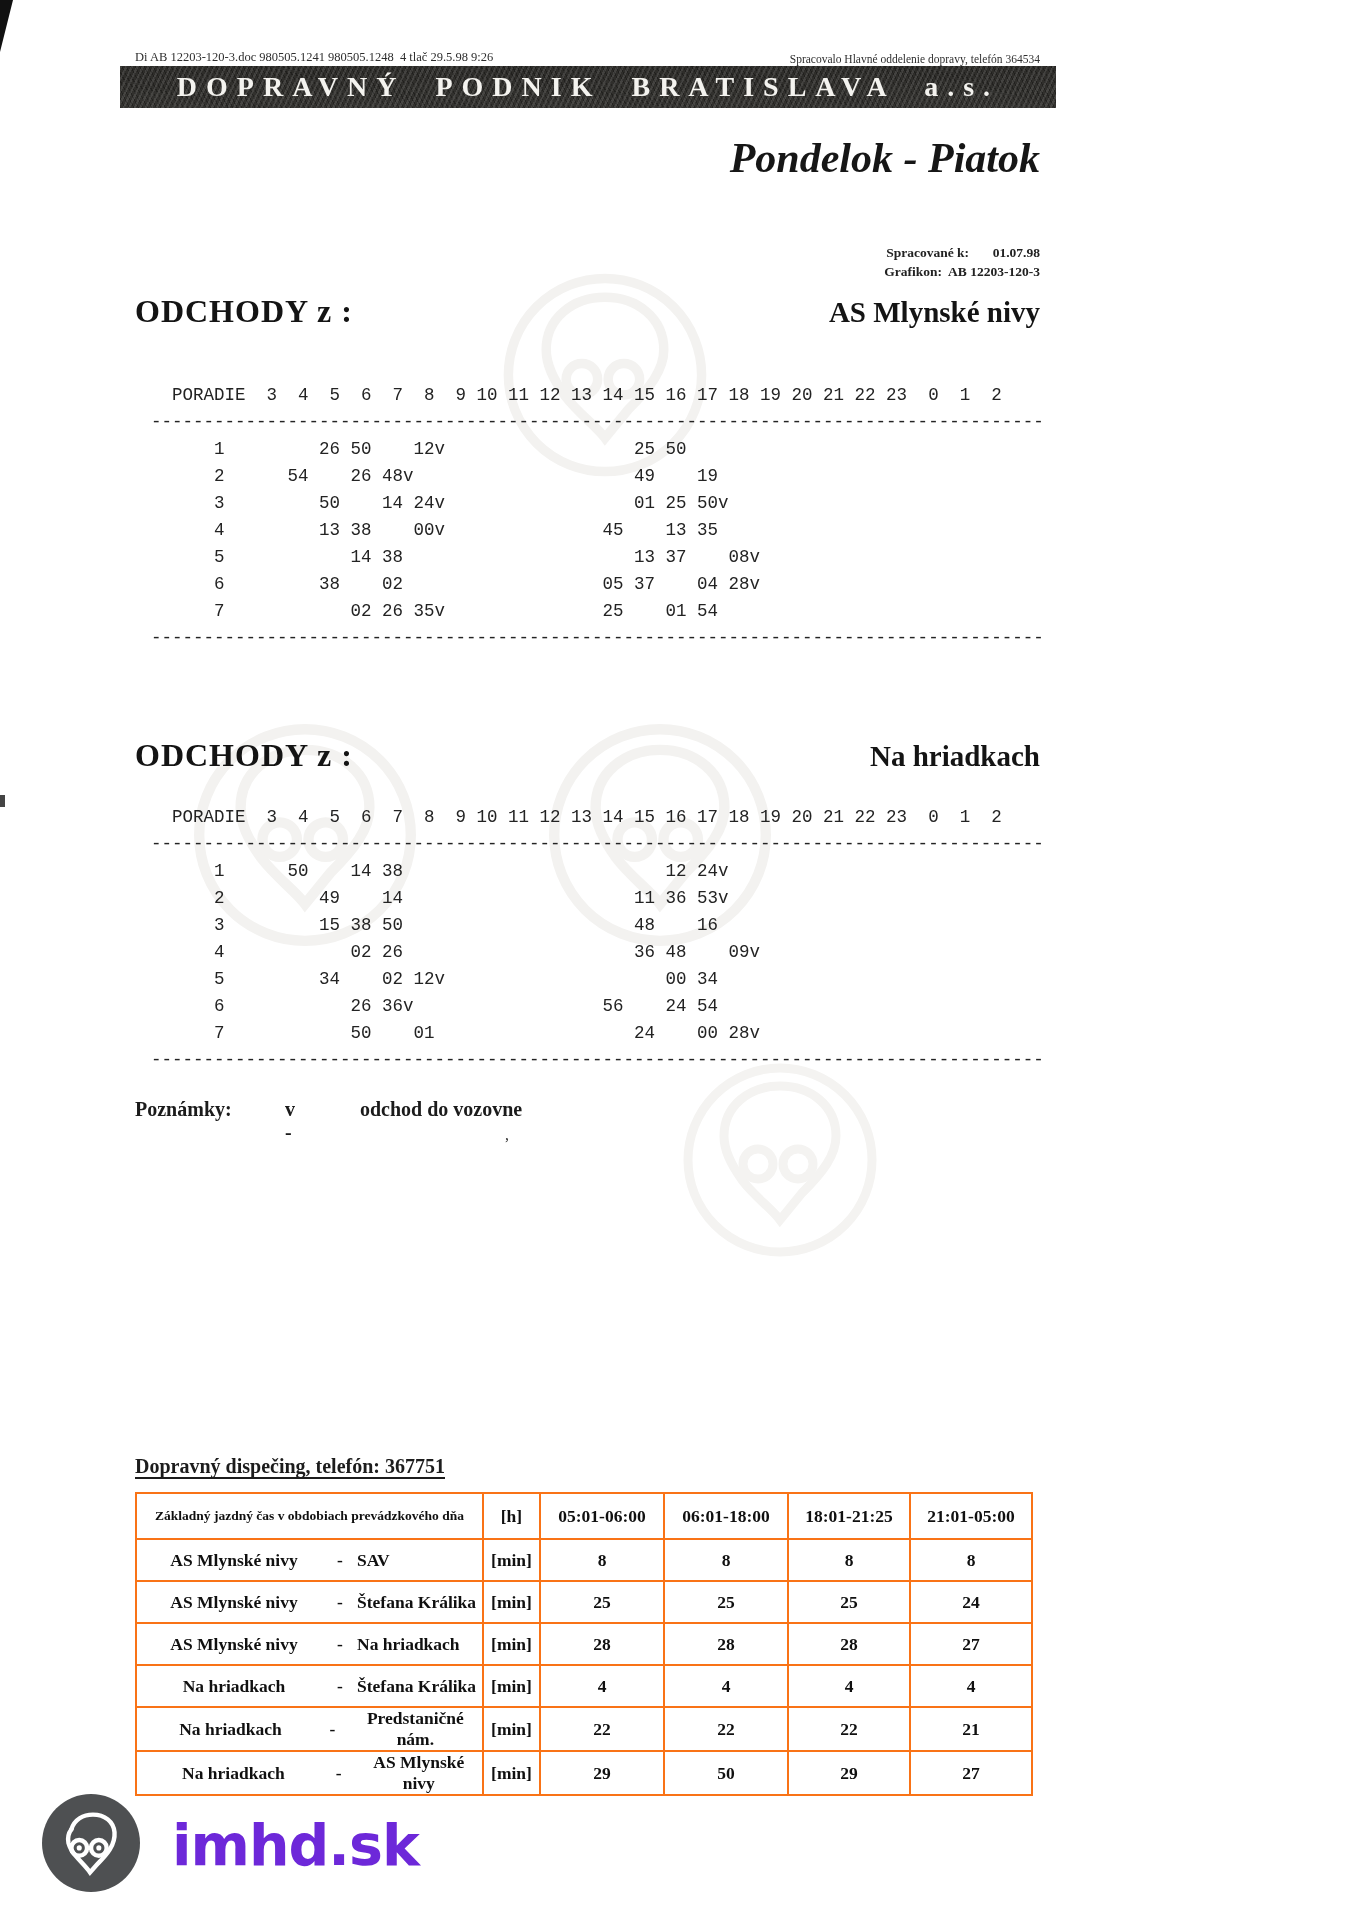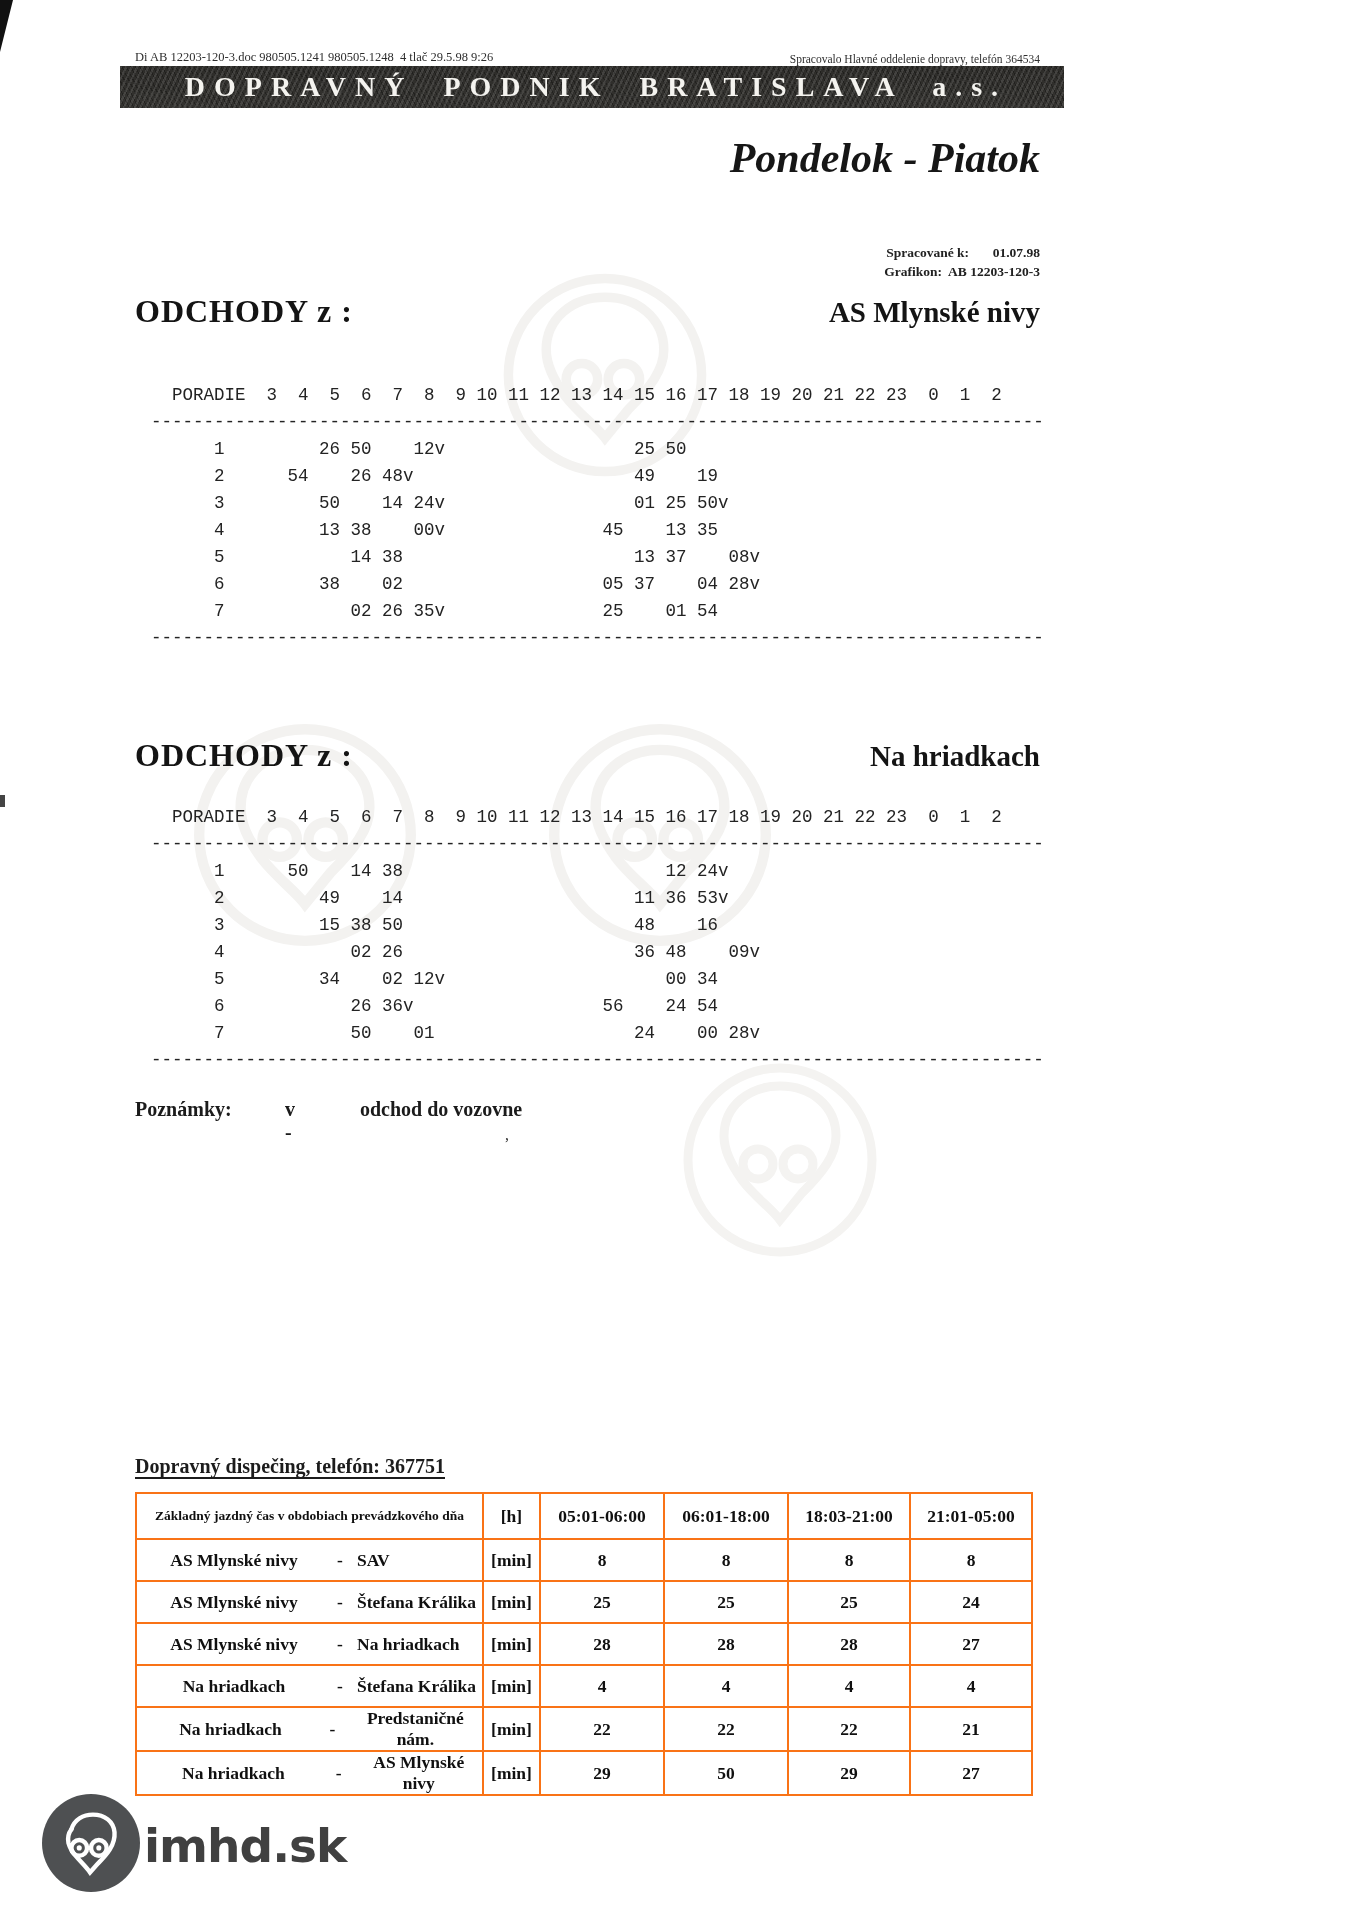--- a/index.html
+++ b/index.html
@@ -15,21 +15,21 @@
   
   .meta-left{position:absolute;left:135px;top:50px;font-size:12.5px;color:#2e2e2e;white-space:pre;}
   .meta-right{position:absolute;right:319px;top:53px;font-size:11.5px;color:#2e2e2e;white-space:pre;}
   
   .banner{position:absolute;left:120px;top:66px;width:936px;height:42px;
       background:
         repeating-linear-gradient(115deg, rgba(255,255,255,.10) 0 2px, rgba(255,255,255,0) 2px 5px),
         repeating-linear-gradient(63deg, rgba(0,0,0,.30) 0 1px, rgba(0,0,0,0) 1px 4px),
         linear-gradient(#2d2c29,#343330);
       color:#f4f3ef;text-align:center;line-height:42px;font-weight:bold;font-size:28px;
-      letter-spacing:9px;word-spacing:14px;white-space:nowrap;padding-left:8px;}
+      letter-spacing:9px;word-spacing:14px;white-space:nowrap;}
   
   .linka{position:absolute;left:135px;top:128px;font-size:46px;font-weight:bold;letter-spacing:2px;color:#161616;}
   .days{position:absolute;right:319px;top:134px;font-size:42px;font-weight:bold;font-style:italic;color:#161616;}
   .proc-block{position:absolute;right:319px;top:243px;font-size:13.5px;font-weight:bold;
       text-align:right;white-space:pre;line-height:19px;color:#222;}
   
   .sec-head{position:absolute;left:135px;font-size:32px;font-weight:bold;color:#141414;letter-spacing:1px;}
   .sec-stop{position:absolute;right:319px;font-size:29px;font-weight:bold;color:#141414;}
   .sec1-head{top:293px;} .sec1-stop{top:296px;}
   .sec2-head{top:737px;} .sec2-stop{top:740px;}
@@ -51,22 +51,22 @@
   table.tt th{height:44px;font-weight:bold;}
   table.tt td{height:40px;font-size:17.5px;font-weight:bold;text-align:center;}
   .th-desc{font-size:13.5px;}
   .th-h,.th-range{font-size:17.5px;}
   td.routecell{text-align:left;}
   .route{display:flex;align-items:center;padding-left:8px;font-size:17.5px;font-weight:bold;}
   .route .from{width:178px;}
   .route .dash{width:34px;text-align:center;}
   
   .brand{position:absolute;left:42px;top:1794px;display:flex;align-items:center;}
-  .brand-text{font-family:"DejaVu Sans",sans-serif;font-weight:bold;font-size:47px;color:#404040;
-      letter-spacing:-1px;margin-left:4px;}
+  .brand-text{font-family:"DejaVu Sans",sans-serif;font-weight:bold;font-size:57px;color:#6d28d9;
+      letter-spacing:-1px;margin-left:32px;}
 </style>
 </head>
 <body>
 
 <div class="page">
 
   <div class="corner-artifact"></div>
   <div class="edge-speck"></div>
 
   <div class="wm" style="left:500px;top:270px;">
@@ -164,21 +164,21 @@
       <col style="width:124px">
         <col style="width:122px">
         <col style="width:122px">
     </colgroup>
     <thead>
         <tr>
           <th class="th-desc">Základný jazdný čas v obdobiach prevádzkového dňa</th>
           <th class="th-h">[h]</th>
           <th class="th-range">05:01-06:00</th>
           <th class="th-range">06:01-18:00</th>
-          <th class="th-range">18:03-21:00</th>
+          <th class="th-range">18:01-21:25</th>
           <th class="th-range">21:01-05:00</th>
         </tr>
       </thead>
     <tbody>
         <tr>
           <td class="routecell">
             <div class="route">
               <span class="from">AS Mlynské nivy</span>
               <span class="dash">-</span>
               <span class="to">SAV</span>

